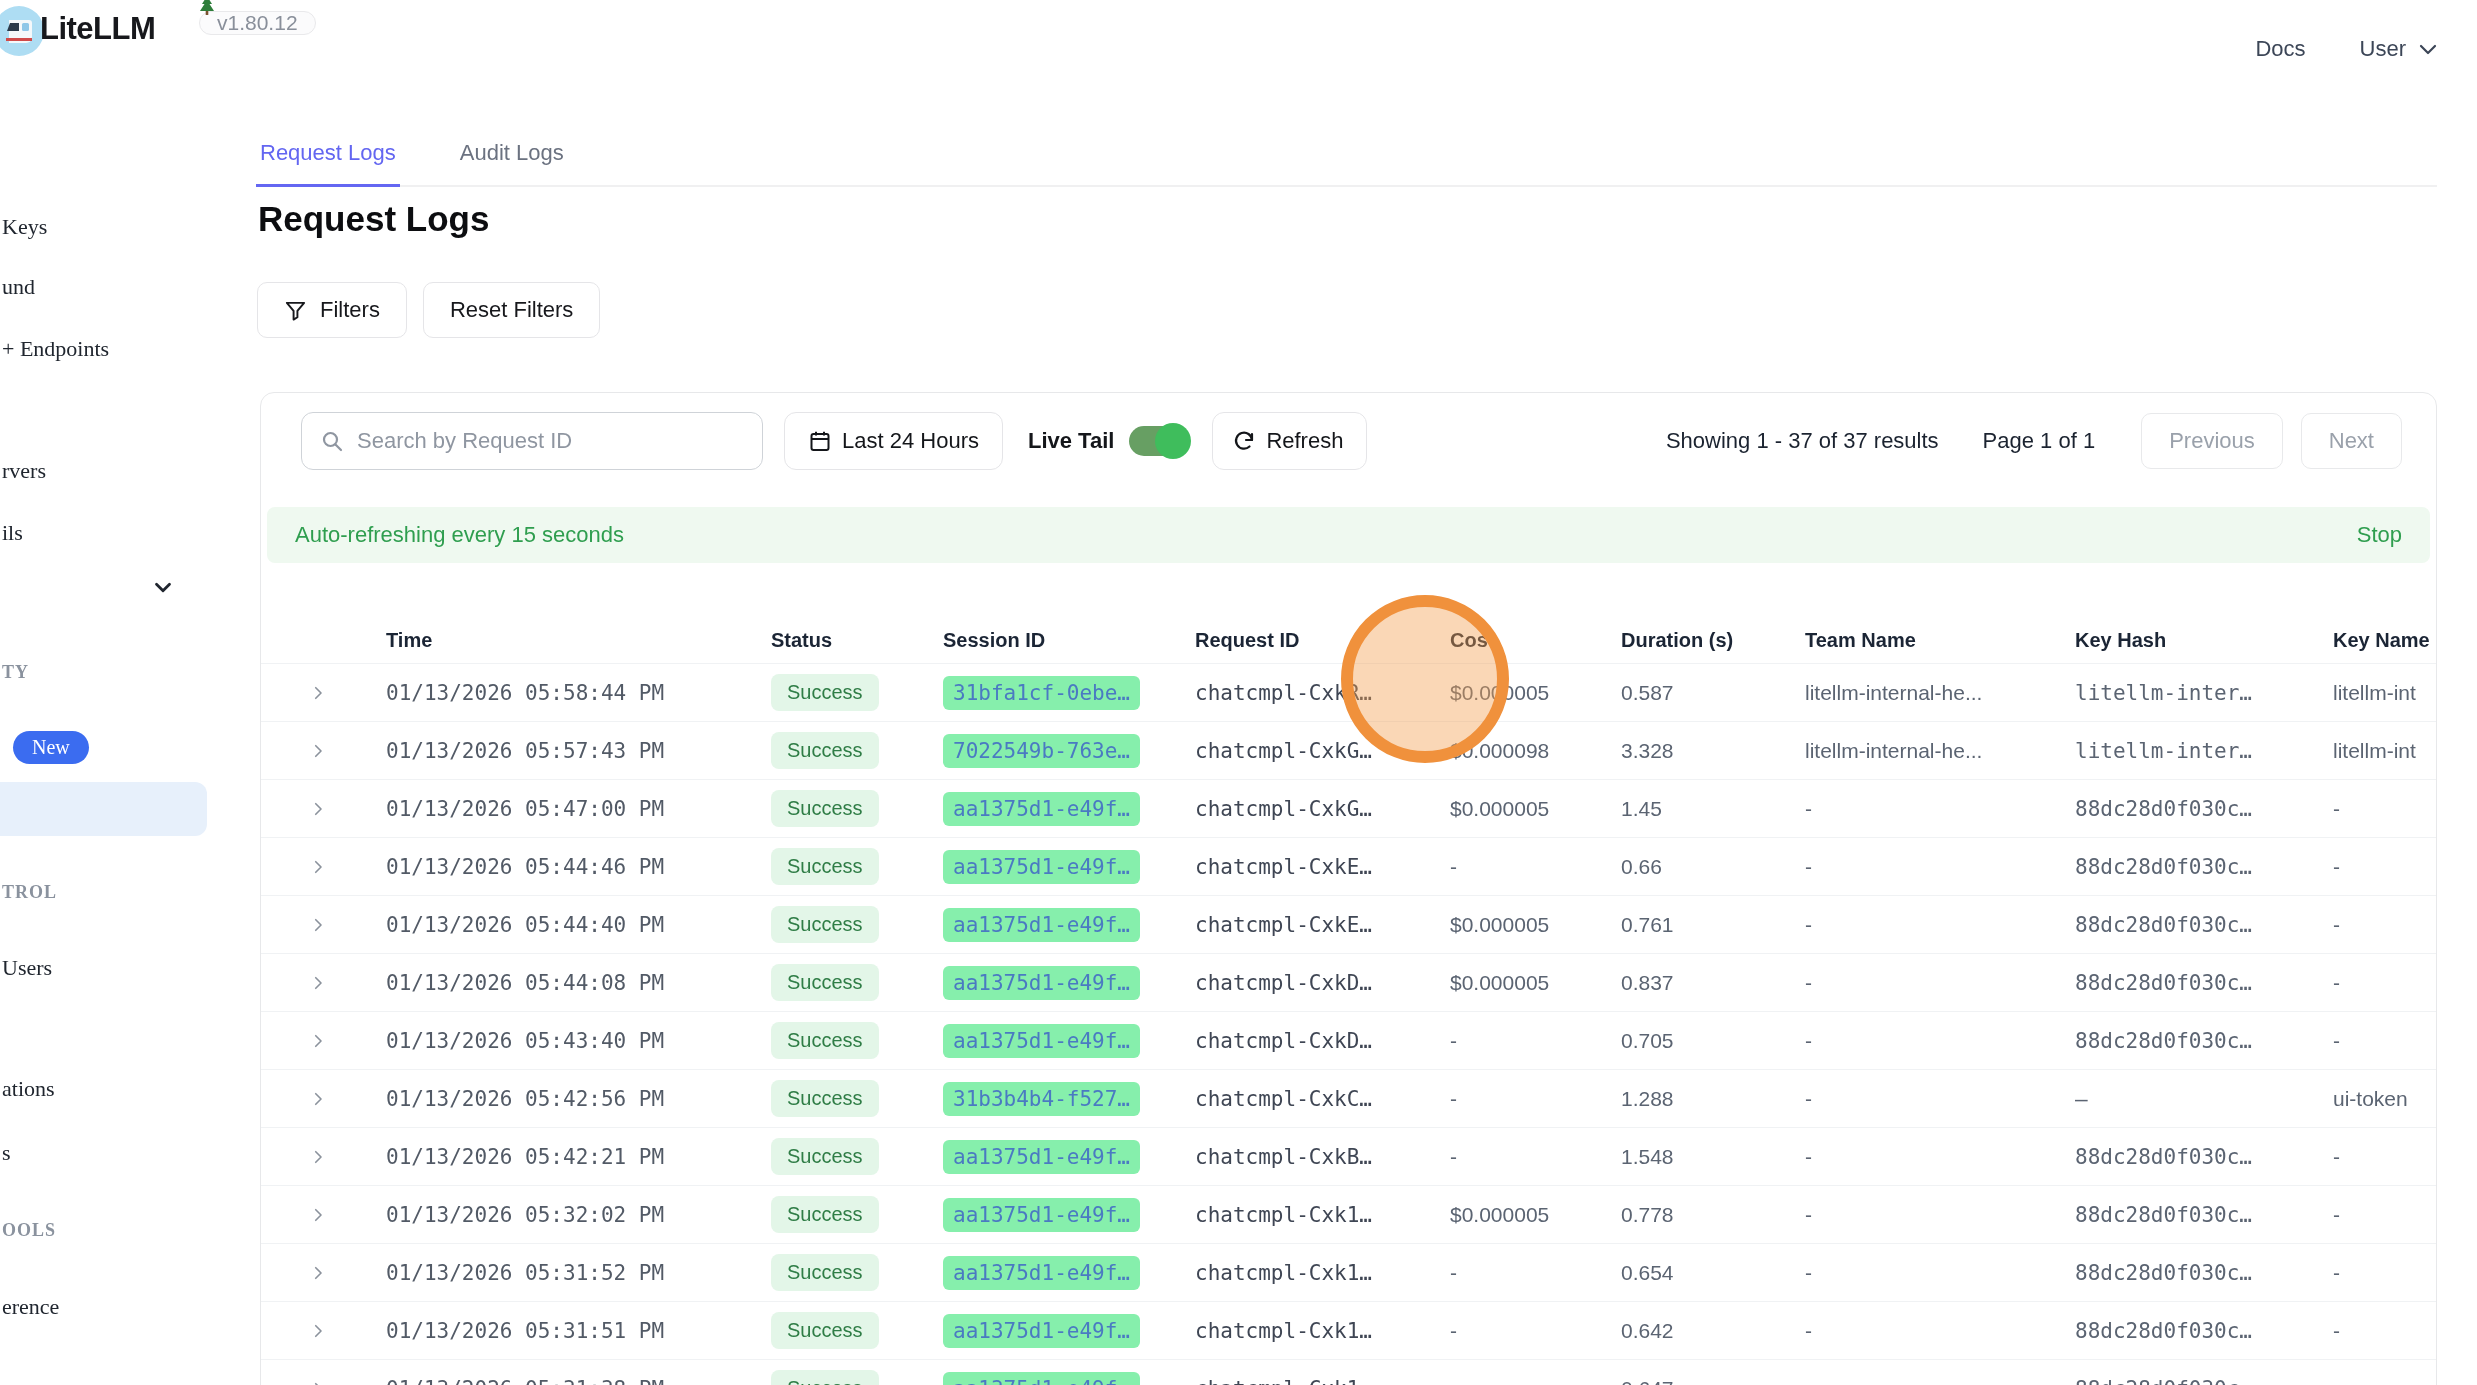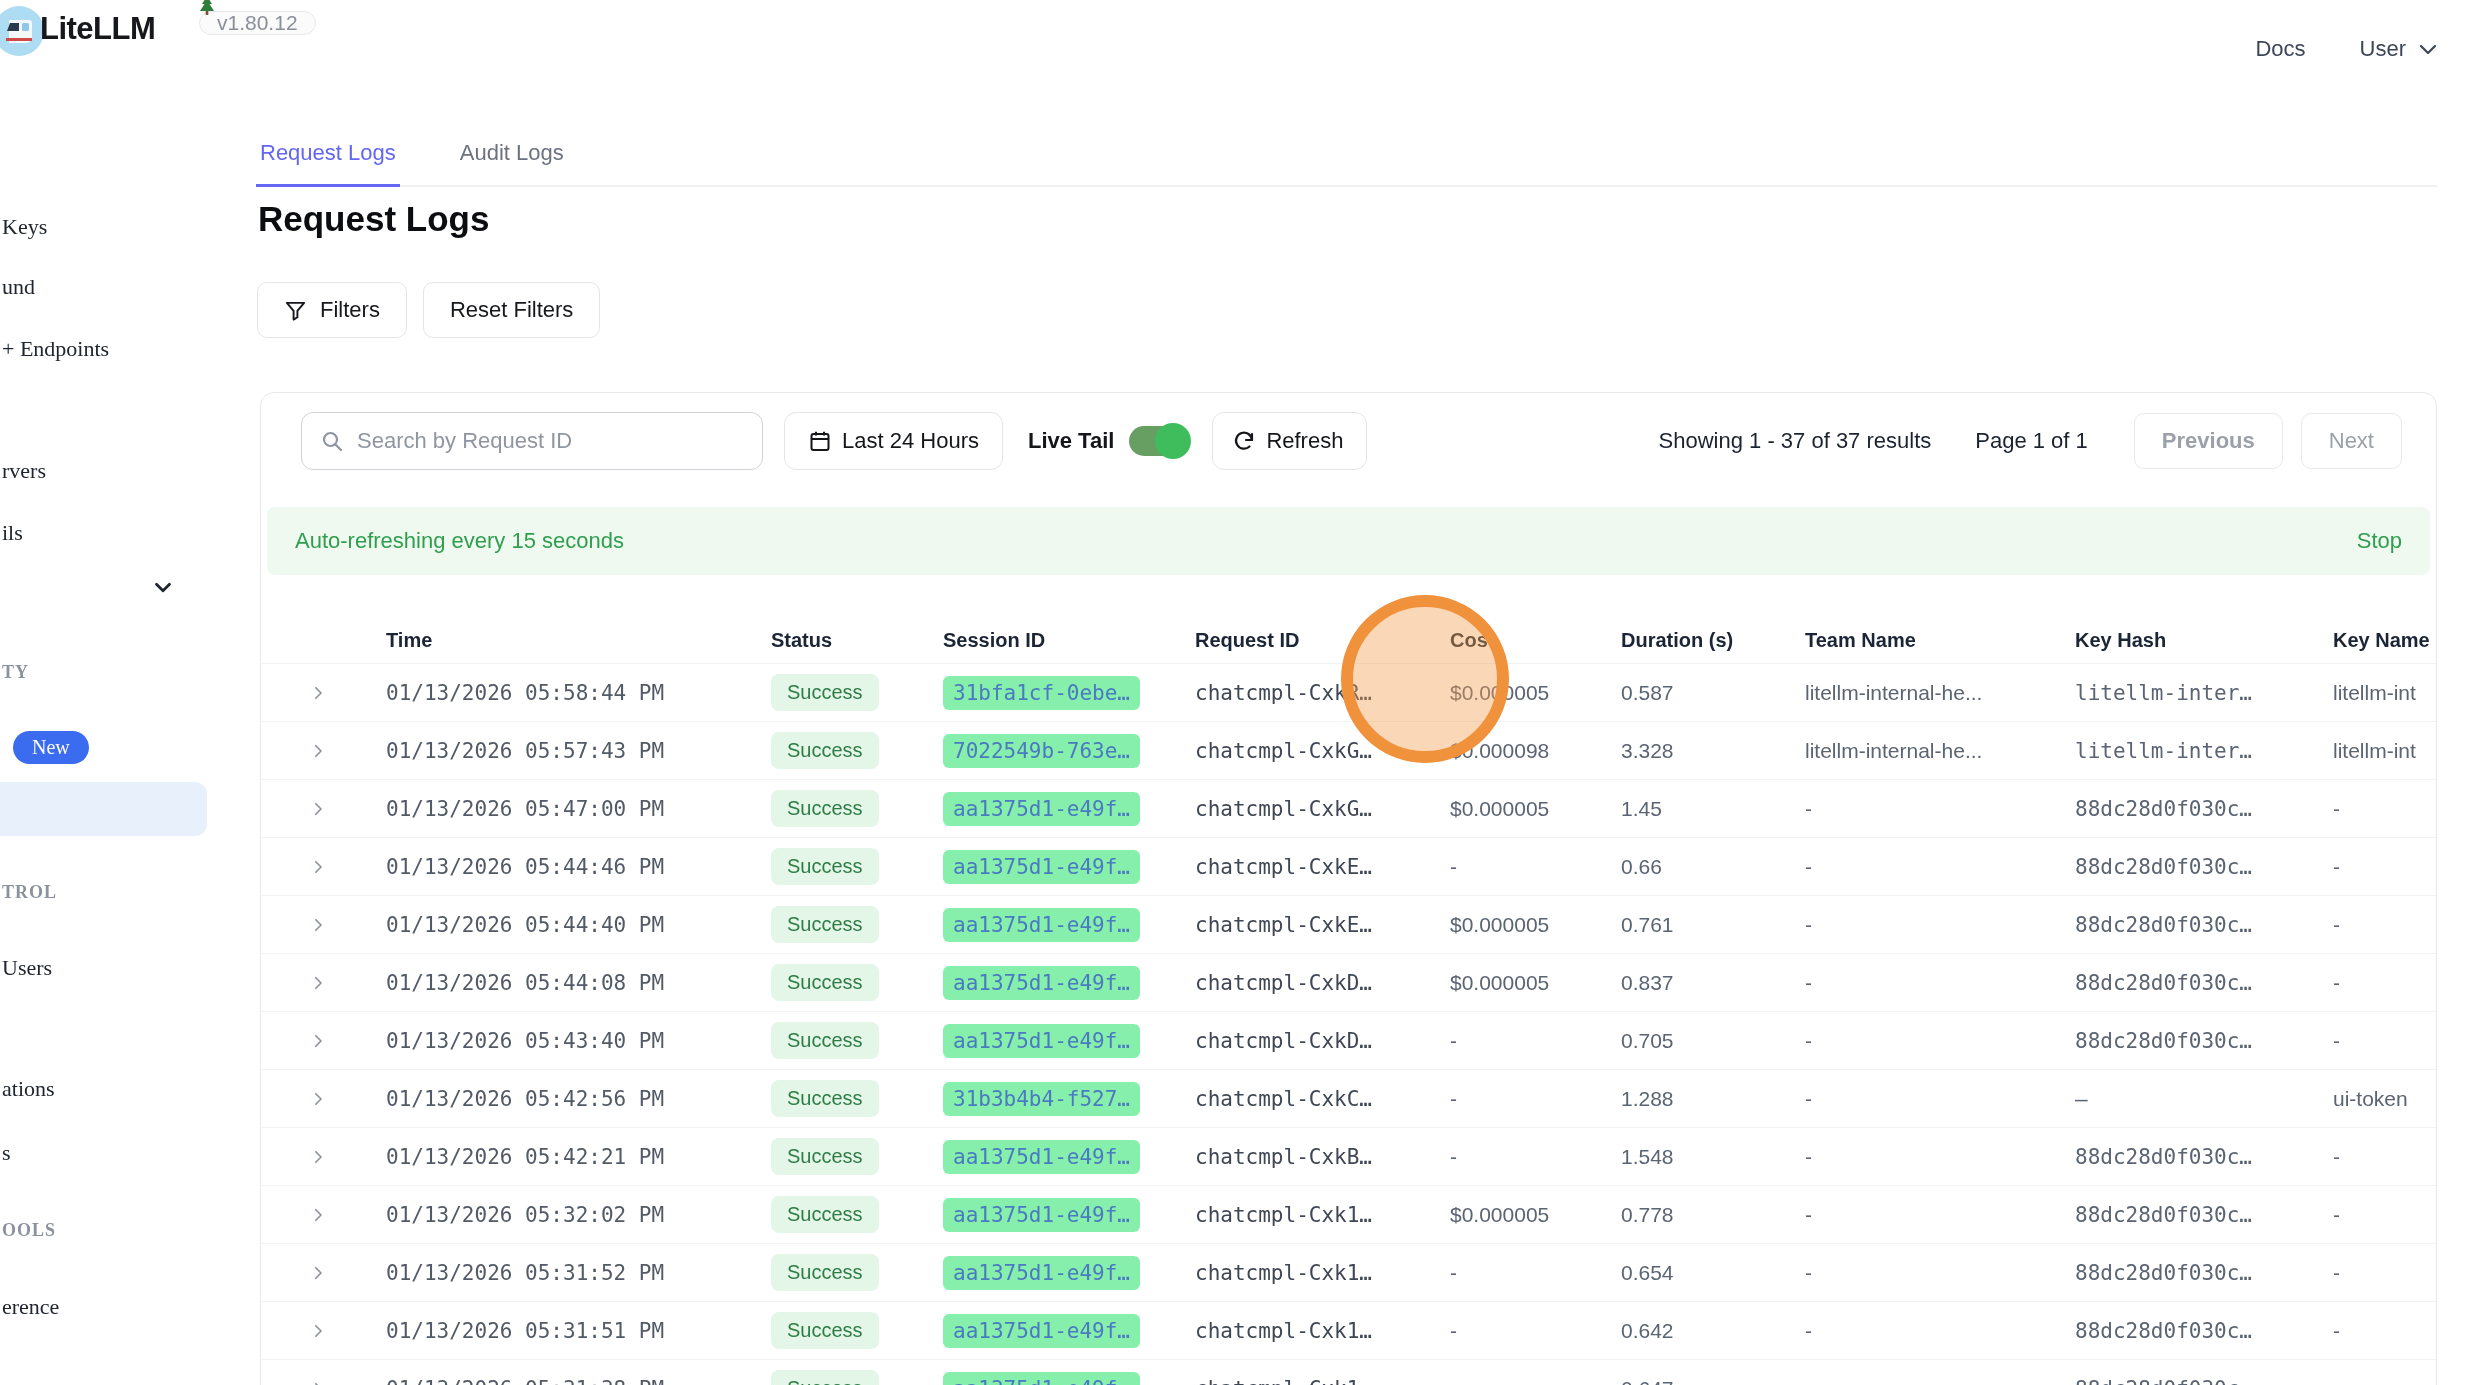--- a/index.html
+++ b/index.html
@@ -40,24 +40,24 @@
   .search-box input::placeholder { color:#8f96a1; }
   .tb-btn { display:flex; align-items:center; gap:10px; height:58px; padding:0 23px; background:#fff; border:1.5px solid #e5e5e8; border-radius:12px; font-size:22px; color:#14161a; cursor:pointer; }
   .btn-24h { margin-left:21px; }
   .live-tail { margin-left:25px; display:flex; align-items:center; gap:15px; font-size:22px; font-weight:600; color:#14161a; }
   .toggle { position:relative; width:60px; height:30px; border-radius:15px; background:#679f63; cursor:pointer; }
   .toggle-knob { position:absolute; right:-2px; top:-3px; width:36px; height:36px; border-radius:50%; background:#3fbd5c; }
   .btn-refresh { margin-left:23px;padding-left:19px; }
   .results-summary { margin-left:auto; font-size:22px; color:#1b2330; }
   .page-info { margin-left:44px; font-size:22px; color:#1b2330; }
   .pg-btn { height:56px; padding:0 27px; background:#fff; border:1.5px solid #e8e9eb; border-radius:10px; font-size:22px; color:#9aa1ab; display:flex; align-items:center; }
-  .pg-prev { margin-left:46px;font-weight:bold; }
+  .pg-prev { margin-left:46px; }
   .pg-next { margin-left:18px; }
 
-  .banner { position:absolute; top:114px; left:6px; right:6px; height:68px; background:#eff9f0; border-radius:8px; display:flex; align-items:center; justify-content:space-between; padding:0 28px; }
+  .banner { position:absolute; top:114px; left:6px; right:6px; height:56px; background:#eff9f0; border-radius:8px; display:flex; align-items:center; justify-content:space-between; padding:0 28px; }
   .banner-text { font-size:22px; color:#2f9e4f; }
   .banner-stop { font-size:22px; color:#2f9e4f; cursor:pointer; }
 
   
   .grid-cols { display:grid; grid-template-columns:77px 385px 172px 252px 255px 171px 184px 270px 258px minmax(0,1fr); padding-left:48px; align-items:center; }
   .thead { position:absolute; top:224px; left:0; right:0; height:46px; font-size:20px; font-weight:700; color:#1b2535; white-space:nowrap; }
   .th { overflow:hidden; }
   .tbody { position:absolute; top:270px; left:0; right:0; }
   .trow { height:58px; border-top:1px solid #f0f2f4; white-space:nowrap; }
   .trow > div { overflow:hidden; }

